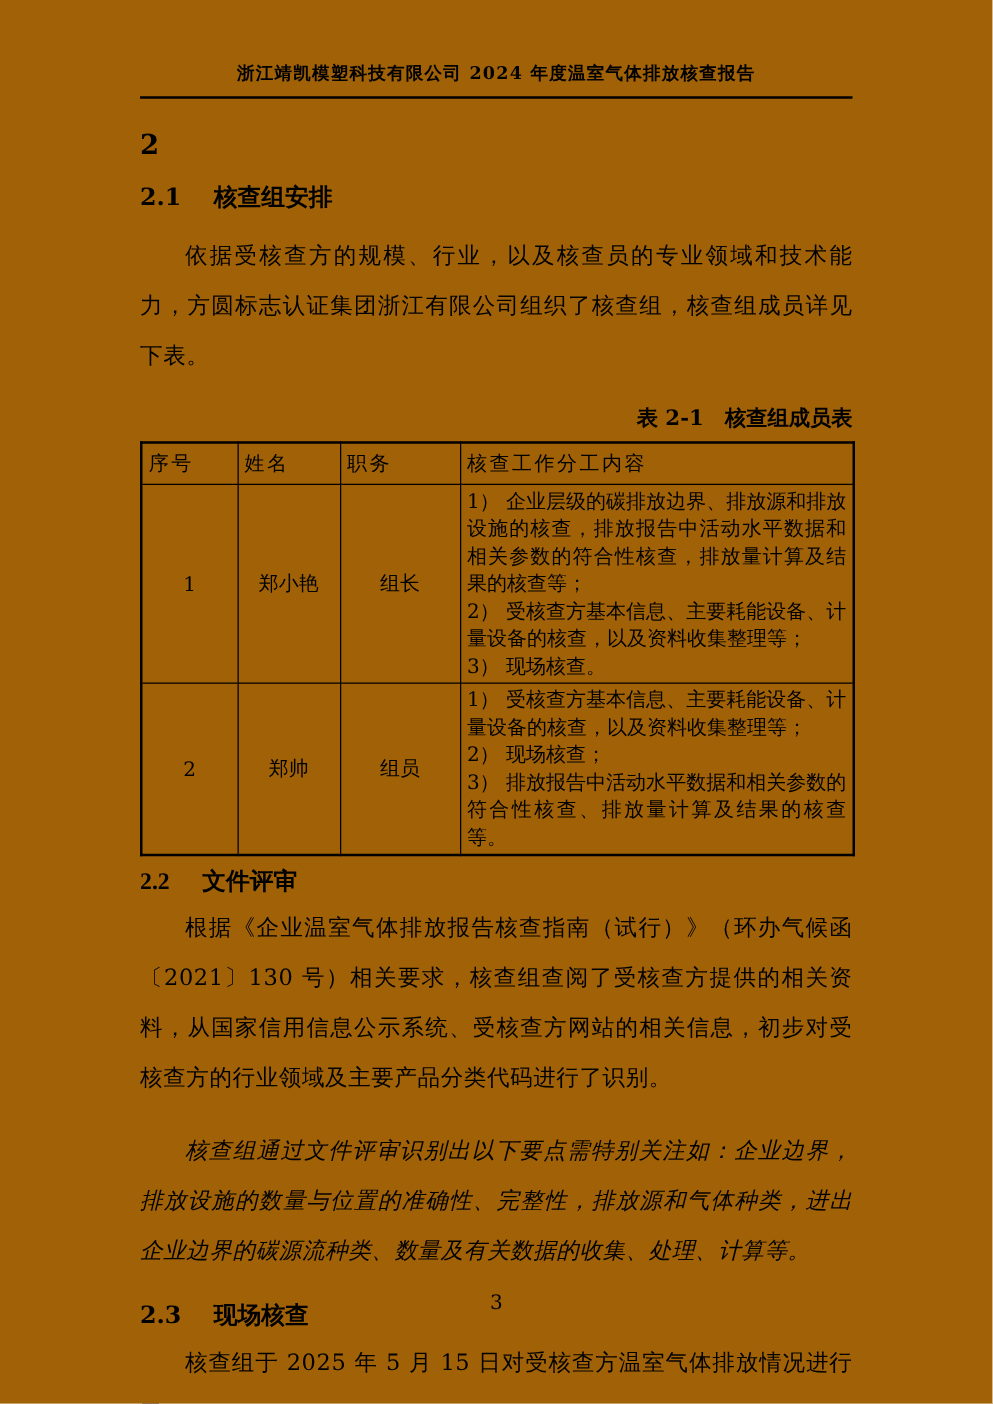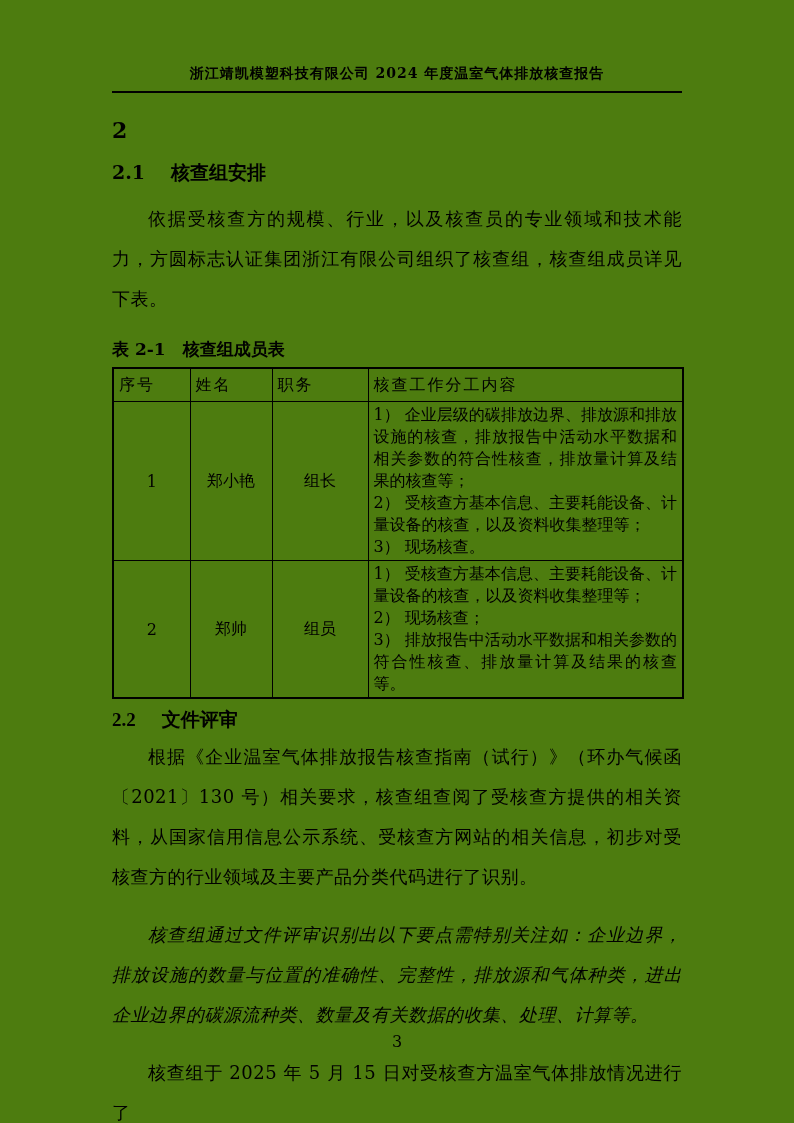--- a/index.html
+++ b/index.html
@@ -1,23 +1,23 @@
 <!DOCTYPE html>
 <html lang="zh"><head>
 <meta charset="utf-8">
 <style>
   html, body { margin: 0; padding: 0; background: #ffffff; }
   .page {
     position: relative;
     width: 794px;
     height: 1123px;
     margin: 0 auto;
-    background: #4d7c0f;
+    background: #a16207;
     box-sizing: border-box;
-    padding: 64px 112px 0 112px;
+    padding: 50px 112px 0 112px;
     font-family: "DejaVu Serif", "Liberation Serif", serif;
     color: #000000;
     overflow: hidden;
   }
   .doc-header {
     text-align: center;
     font-size: 14px;
     font-weight: bold;
     letter-spacing: 1px;
     padding-bottom: 9px;
@@ -50,21 +50,21 @@
     text-align: justify;
     text-indent: 2em;
     letter-spacing: 0.5px;
   }
   .para-21 { margin-top: 14px; }
   .para-22a { margin-top: 4px; }
   .para-22b { margin-top: 0; font-style: italic; }
   .para-23 { margin-top: 6px; }
   .table-caption {
     margin-top: 6px;
-    text-align: left;
+    text-align: right;
     font-size: 17px;
     font-weight: bold;
     line-height: 24px;
   }
   table.team {
     margin-top: 6px;
     width: 570px;
     border-collapse: collapse;
     table-layout: fixed;
     font-size: 16px;
@@ -157,18 +157,22 @@
 
   <div class="h2 h2-22">
     <span class="num">2.2</span>
     <span>文件评审</span>
   </div>
 
   <p class="para para-22a">根据《企业温室气体排放报告核查指南（试行）》（环办气候函〔2021〕130 号）相关要求，核查组查阅了受核查方提供的相关资料，从国家信用信息公示系统、受核查方网站的相关信息，初步对受核查方的行业领域及主要产品分类代码进行了识别。</p>
 
   <p class="para para-22b">核查组通过文件评审识别出以下要点需特别关注如：企业边界，排放设施的数量与位置的准确性、完整性，排放源和气体种类，进出企业边界的碳源流种类、数量及有关数据的收集、处理、计算等。</p>
 
+  <div class="h2 h2-23">
+    <span class="num">2.3</span>
+    <span>现场核查</span>
+  </div>
 
   <p class="para para-23">核查组于 2025 年 5 月 15 日对受核查方温室气体排放情况进行了</p>
 
   <div class="page-footer">3</div>
 
 </div>
 
 </body></html>

